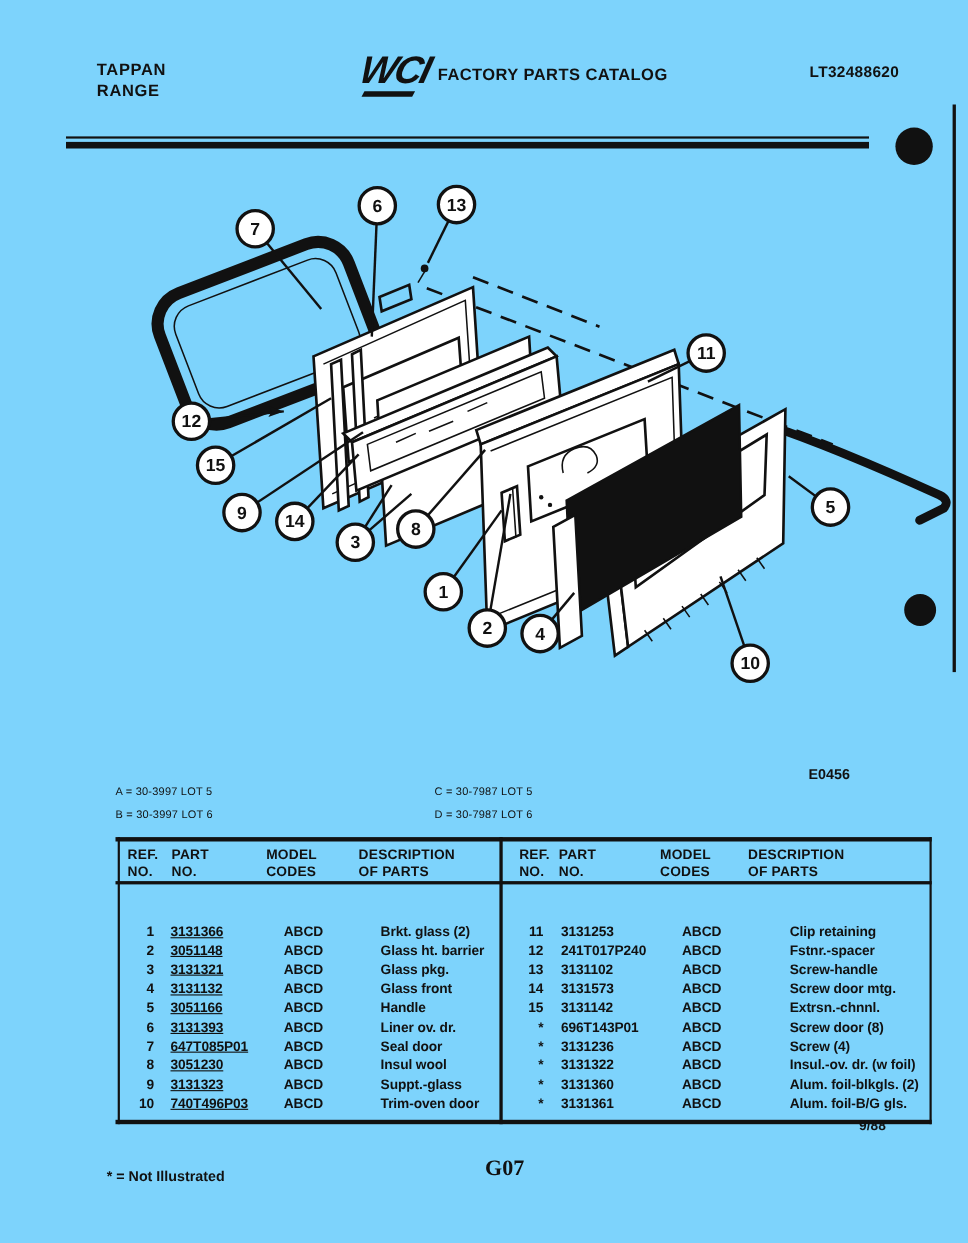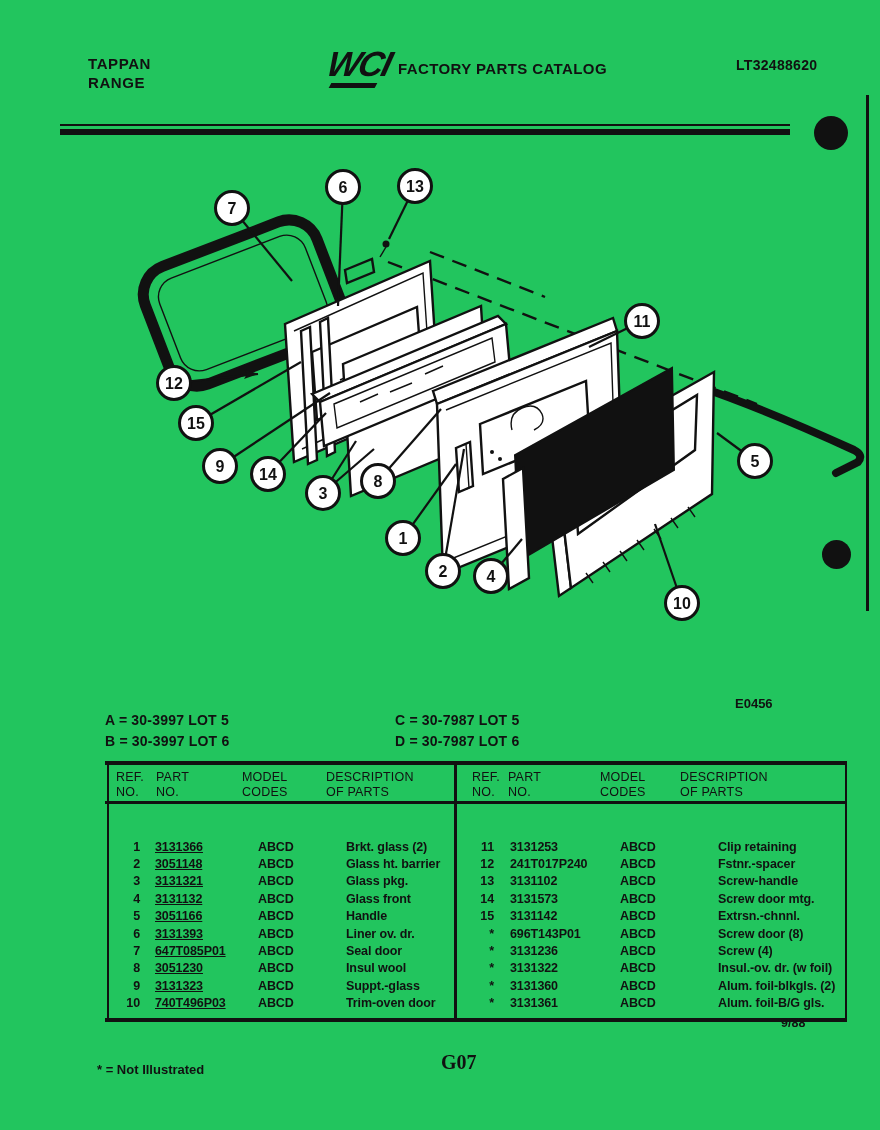--- a/index.html
+++ b/index.html
@@ -1,16 +1,16 @@
 <!DOCTYPE html>
 <html><head>
 <meta charset="utf-8">
 <style>
   html,body{margin:0;padding:0;background:#e8e8e8;}
-  .page{position:relative;width:880px;height:1130px;background:#22c55e;color:#111;
+  .page{position:relative;width:880px;height:1130px;background:#7dd3fc;color:#111;
         font-family:"Liberation Sans",sans-serif;overflow:hidden;margin:0 auto;}
   .abs{position:absolute;}
 
   
   .brand{left:88px;top:54px;font-size:15px;font-weight:bold;line-height:19px;letter-spacing:.6px;white-space:pre-line;}
   .wci{left:328px;top:44px;font-size:35px;font-weight:bold;font-style:italic;transform:skewX(-14deg);letter-spacing:-2px;}
   .wci-bar{left:330px;top:83px;width:46px;height:5px;background:#111;transform:skewX(-28deg);}
   .cat-title{left:398px;top:60px;font-size:15px;font-weight:bold;letter-spacing:.4px;}
   .doc-num{left:716px;top:57px;font-size:14px;font-weight:bold;letter-spacing:.3px;padding-left:20px;}
   .rule-a{left:60px;top:124px;width:730px;height:2px;background:#111;}
@@ -24,32 +24,32 @@
   .ln{stroke:#111;stroke-width:2.4;fill:none;}
   .thin{stroke:#111;stroke-width:1.4;fill:none;}
   .panel{stroke:#111;stroke-width:2.4;fill:#fff;}
   .dash{stroke:#111;stroke-width:2.4;fill:none;stroke-dasharray:15 9;}
   .ldr{stroke:#111;stroke-width:2.2;}
   .callout-circle{fill:#fff;stroke:#111;stroke-width:3;}
   .callout-num{font:bold 16px "Liberation Sans",sans-serif;fill:#111;text-anchor:middle;}
 
   
   .fig-code{left:735px;top:696px;font-size:13px;font-weight:bold;}
-  .legend{font-size:14px;font-weight:bold;line-height:21px;letter-spacing:.2px;}
+  .legend{font-size:10px;font-weight:normal;line-height:21px;letter-spacing:.2px;}
   .legend-left{left:105px;top:710px;}
   .legend-right{left:395px;top:710px;text-align:center;}
 
   
   .t-top{left:105px;top:761px;width:742px;height:4px;background:#111;}
   .t-mid{left:105px;top:801px;width:742px;height:3px;background:#111;}
   .t-bot{left:105px;top:1018px;width:742px;height:4px;background:#111;}
   .t-vl{left:107px;top:761px;width:2px;height:261px;background:#111;}
   .t-vc{left:454px;top:761px;width:3px;height:261px;background:#111;}
   .t-vr{left:845px;top:761px;width:2px;height:261px;background:#111;}
-  .th{font-size:12.5px;font-weight:normal;line-height:14.5px;white-space:pre-line;letter-spacing:.2px;top:770px;}
+  .th{font-size:12.5px;font-weight:bold;line-height:14.5px;white-space:pre-line;letter-spacing:.2px;top:770px;}
 
   
   .rows{font-size:12.5px;font-weight:bold;letter-spacing:-.1px;}
   .rows-left{left:112px;top:838px;width:336px;}
   .rows-right{left:458px;top:838px;width:384px;}
   .prow{display:grid;height:17.4px;align-items:center;}
   .rows-left .prow{grid-template-columns:28px 118px 68px 1fr;}
   .rows-right .prow{grid-template-columns:36px 126px 78px 1fr;}
   .c-ref{text-align:right;}
   .rows-left .c-part{padding-left:15px;text-decoration:underline;}

